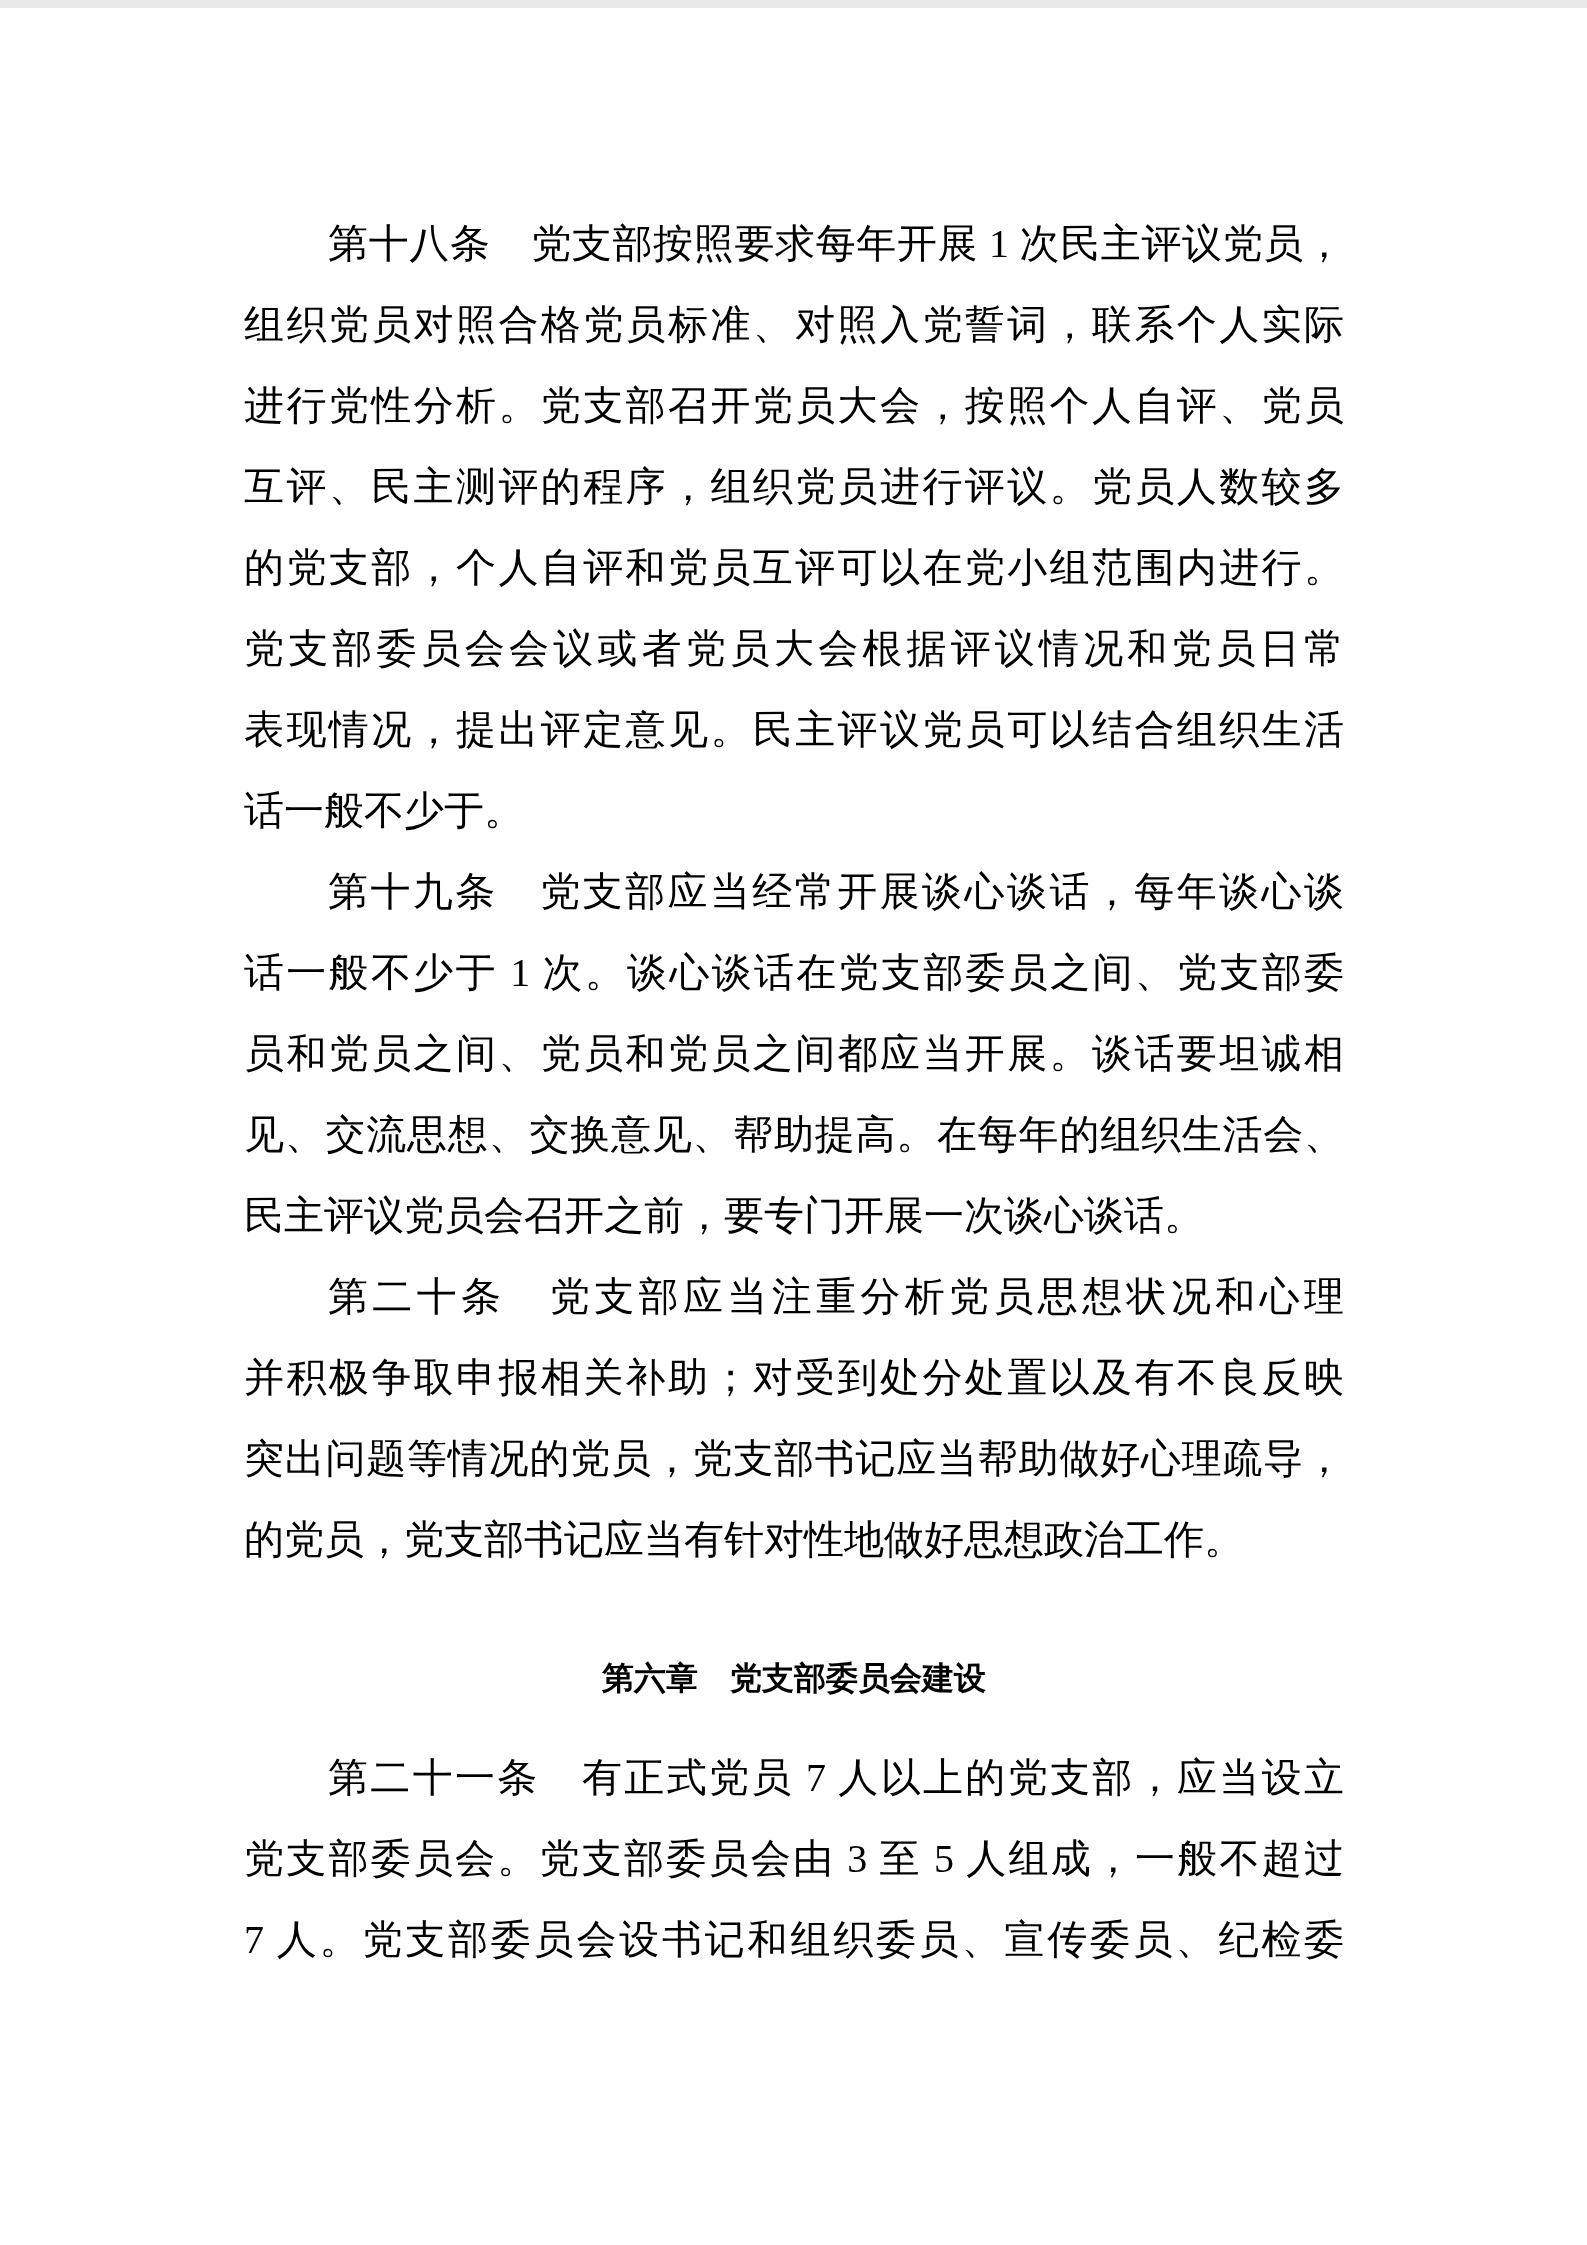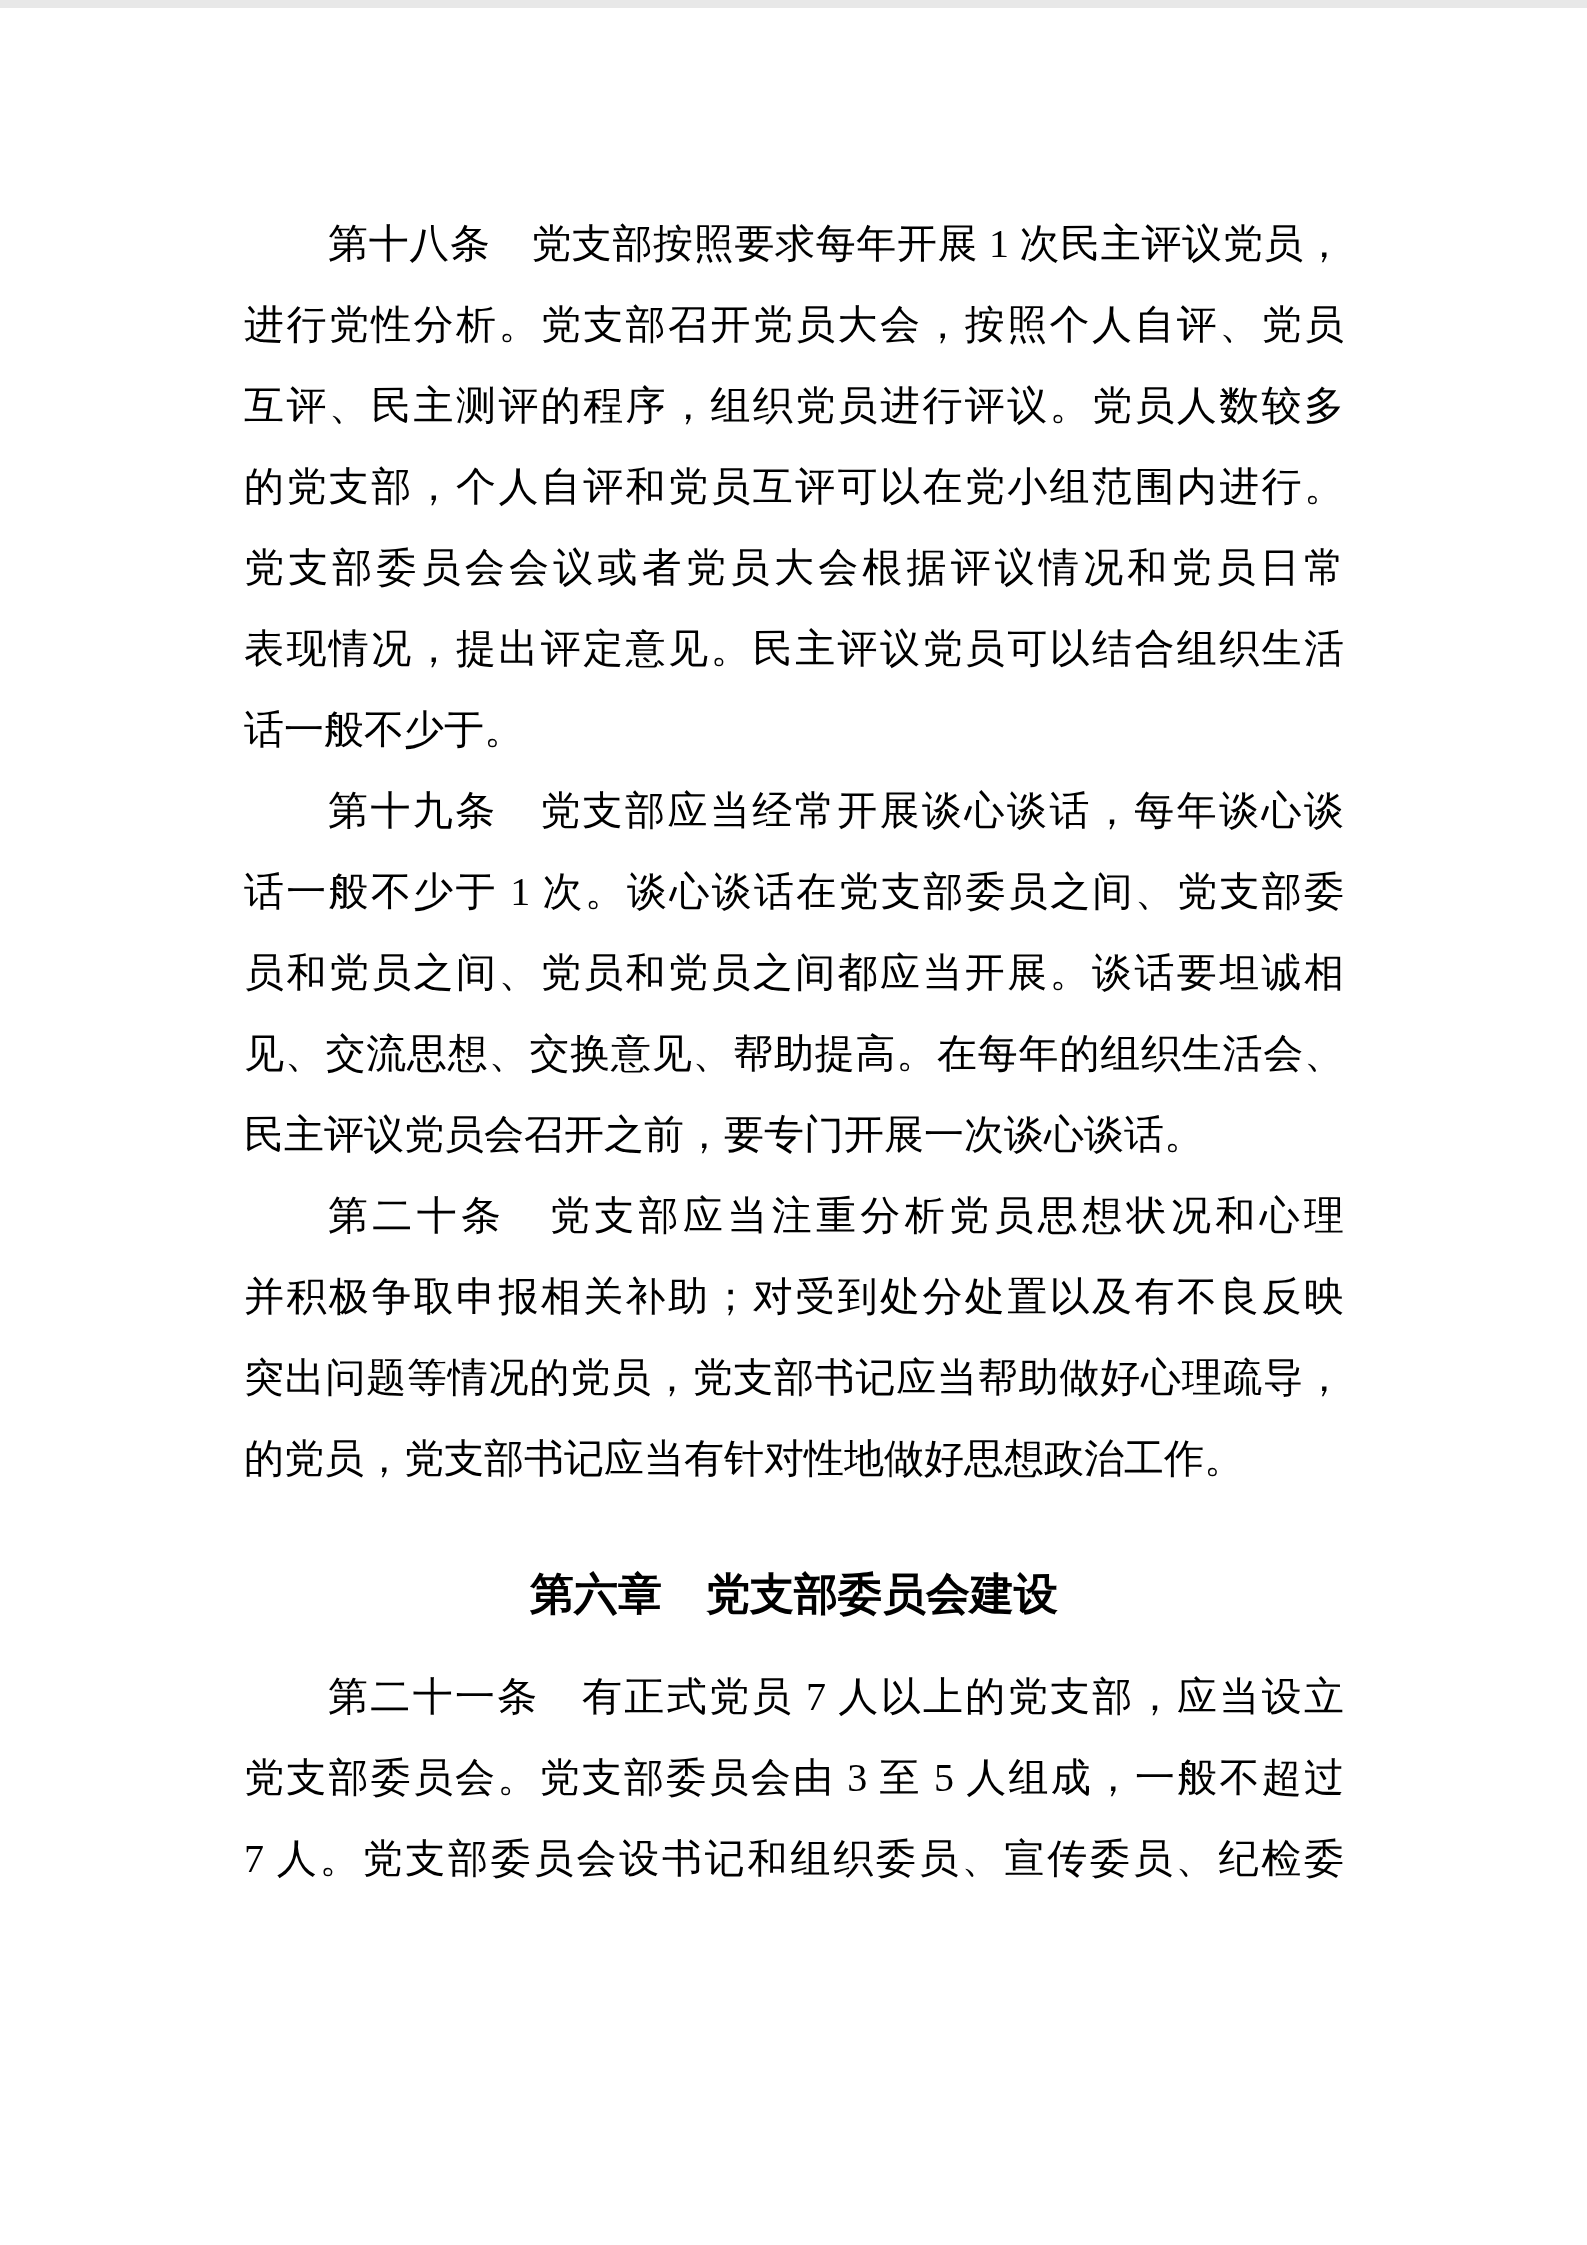--- a/index.html
+++ b/index.html
@@ -25,38 +25,39 @@
     line-height: 81px;
     height: 81px;
     color: var(--fg);
     text-align: justify;
     text-align-last: justify;
     text-justify: inter-character;
   }
   .line.indent { text-indent: 84px; }
   .line.para-end { text-align-last: left; }
   .chapter-heading {
-    font-family: Liberation Mono, monospace;
+    font-family: Liberation Sans, sans-serif;
     font-weight: bold;
-    font-size: 44px;
+    font-size: 32px;
     line-height: 81px;
     margin-top: 58px;
     margin-bottom: 18px;
     color: var(--fg);
     text-align-last: center;
   }
 </style>
 </head>
 <body>
 
 <div class="page">
   <div class="text-block">
 
     <div>
       <div class="line indent">第十八条　党支部按照要求每年开展 1 次民主评议党员，</div>
+      <div class="line">组织党员对照合格党员标准、对照入党誓词，联系个人实际</div>
       <div class="line">进行党性分析。党支部召开党员大会，按照个人自评、党员</div>
       <div class="line">互评、民主测评的程序，组织党员进行评议。党员人数较多</div>
       <div class="line">的党支部，个人自评和党员互评可以在党小组范围内进行。</div>
       <div class="line">党支部委员会会议或者党员大会根据评议情况和党员日常</div>
       <div class="line">表现情况，提出评定意见。民主评议党员可以结合组织生活</div>
       <div class="line para-end">话一般不少于。</div>
     </div>
 
     <div>
       <div class="line indent">第十九条　党支部应当经常开展谈心谈话，每年谈心谈</div>

